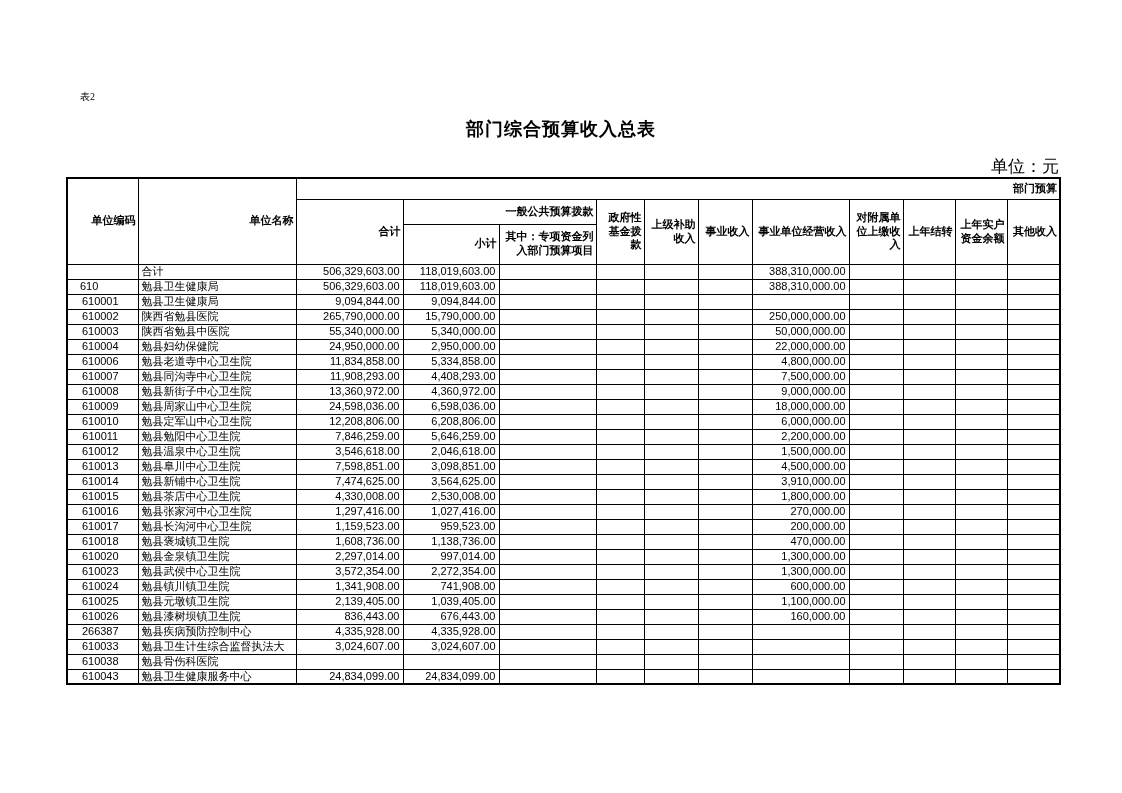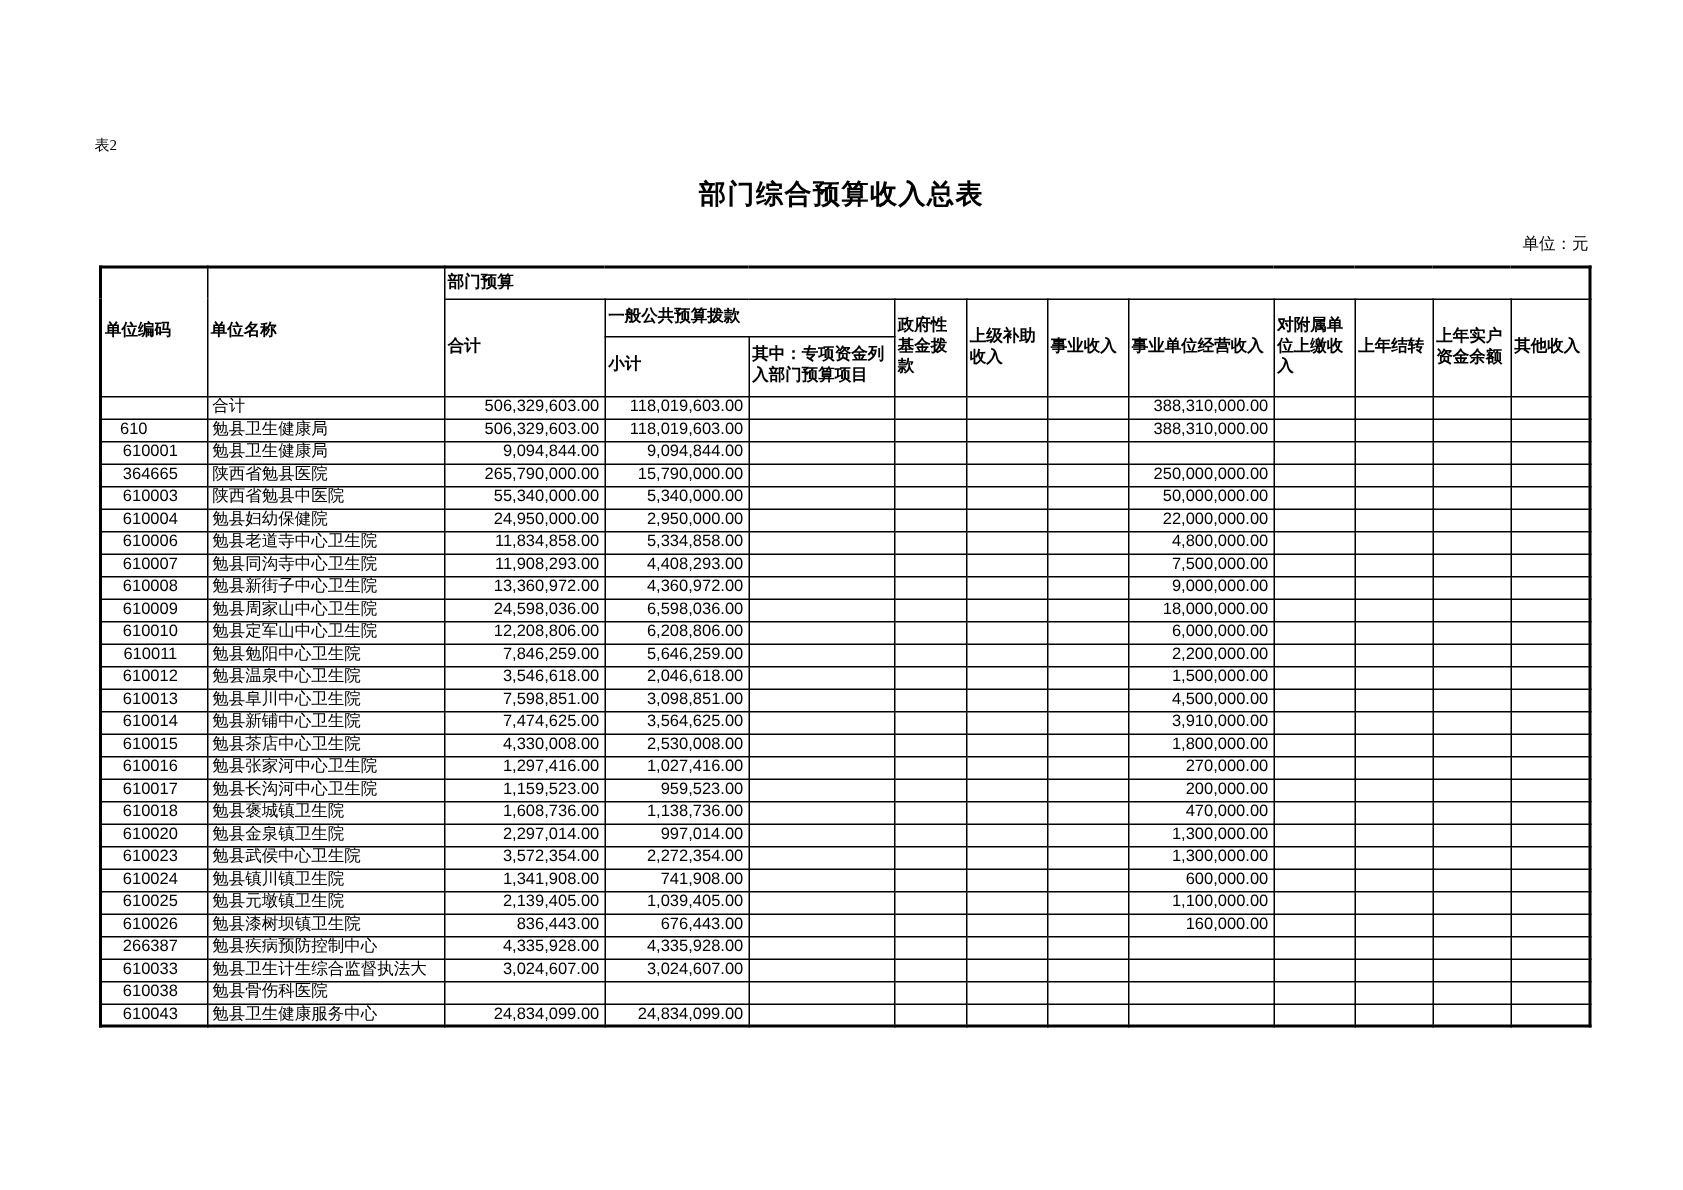--- a/index.html
+++ b/index.html
@@ -1,43 +1,43 @@
 <!DOCTYPE html>
 <html><head>
 <meta charset="utf-8">
 <style>
   html, body { margin:0; padding:0; }
   body {
     width:1122px; height:793px; background:#ffffff; color:#000;
     font-family:"Liberation Sans", sans-serif; position:relative; overflow:hidden;
   }
   .sheet-label {
-    position:absolute; left:63px; top:90px; font-size:10px;
+    position:absolute; left:80px; top:90px; font-size:10px;
     font-family:Liberation Serif, serif;
   }
   .doc-title {
     position:absolute; left:0; top:117px; width:1122px; text-align:center;
     font-size:18px; font-weight:bold; font-family:"Liberation Serif", serif;
     letter-spacing:1px;
   }
   .unit-note {
     position:absolute; left:66px; top:155px; width:993px; text-align:right;
-    font-size:11px; font-family:"Liberation Serif", serif;
+    font-size:17px; font-family:"Liberation Serif", serif;
   }
   table.budget {
     position:absolute; left:66px; top:177px;
     border-collapse:collapse; table-layout:fixed;
     border:2px solid #000;
   }
   .budget th, .budget td {
     border:1px solid #000; font-size:11px; padding:0; overflow:hidden;
     vertical-align:middle;
   }
   .budget th {
-    font-weight:bold; text-align:left; line-height:1.25; padding:1px 2px;
+    font-weight:bold; text-align:right; line-height:1.25; padding:1px 2px;
     font-family:"Liberation Serif", serif;
   }
   tr.hr1 { height:21px; }
   tr.hr2 { height:25px; }
   tr.hr3 { height:40px; }
   .budget tbody tr { height:15px; }
   .budget td { line-height:13px; white-space:nowrap; }
   td.c-code { text-align:center; padding-right:5px; font-family:"Liberation Sans", sans-serif; }
   td.c-name { text-align:left; padding-left:3px; font-family:"Liberation Serif", serif; }
   td.c-num  { text-align:right; padding-right:3px; font-family:"Liberation Sans", sans-serif; }
@@ -129,21 +129,21 @@
     <td class="c-num"></td>
     <td class="c-num"></td>
     <td class="c-num"></td>
     <td class="c-num"></td>
     <td class="c-num"></td>
     <td class="c-num"></td>
     <td class="c-num"></td>
     <td class="c-num"></td>
   </tr>
         <tr>
-    <td class="c-code">364665</td>
+    <td class="c-code">610002</td>
     <td class="c-name">陕西省勉县医院</td>
     <td class="c-num">265,790,000.00</td>
     <td class="c-num">15,790,000.00</td>
     <td class="c-num"></td>
     <td class="c-num"></td>
     <td class="c-num"></td>
     <td class="c-num"></td>
     <td class="c-num">250,000,000.00</td>
     <td class="c-num"></td>
     <td class="c-num"></td>

